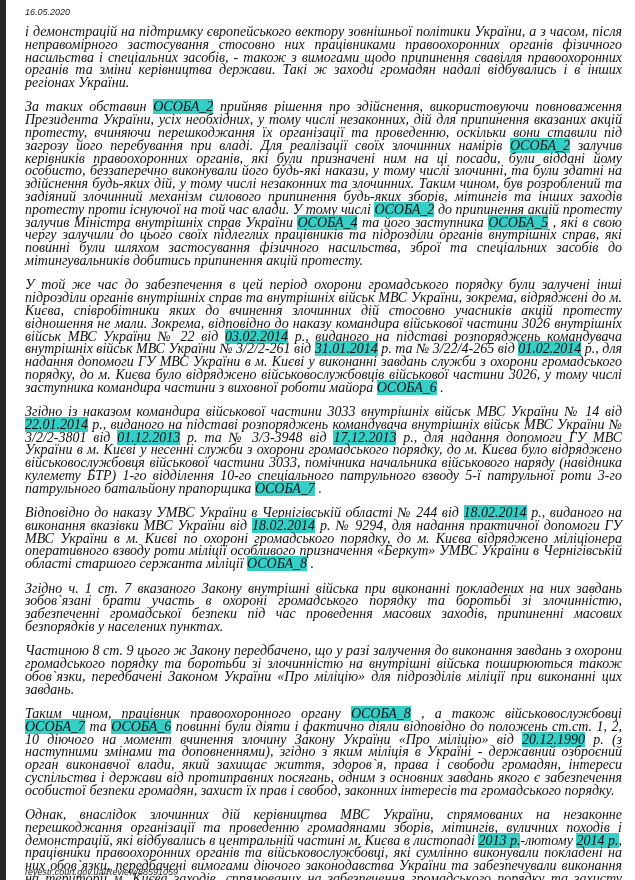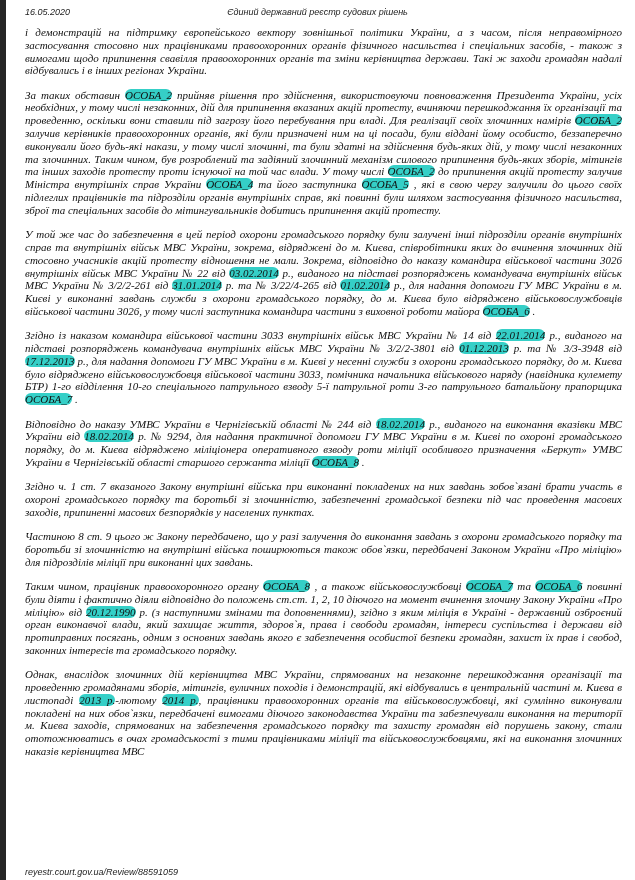--- a/index.html
+++ b/index.html
@@ -4,38 +4,37 @@
 <style>
   html,body{margin:0;padding:0;background:#e8e8e8;}
   .page{position:relative;width:635px;height:880px;background:#ffffff;overflow:hidden;
         font-family:"Liberation Serif",serif;font-style:italic;}
   .left-bar{position:absolute;left:0;top:0;width:6px;height:880px;background:#262626;}
   .header{position:absolute;top:7px;left:0;right:0;height:14px;
           font-family:"Liberation Sans",sans-serif;font-size:9px;color:#1c1c1c;}
   .header-date{position:absolute;left:25px;top:0;}
   .header-title{position:absolute;left:0;right:0;top:0;text-align:center;}
   .doc-body{position:absolute;top:26px;left:25px;width:597px;}
-  .para{margin:0 0 11.5px 0;text-align:justify;font-size:11px;line-height:12.8px;
+  .para{margin:0 0 11.5px 0;text-align:justify;font-size:14px;line-height:12.8px;
         color:#101010;text-justify:inter-word;}
   .para:last-child{margin-bottom:17px;}
-  .hl{background:var(--hl,#35cfc7);border-radius:6px;}
+  .hl{background:var(--hl,#35cfc7);}
   .footer{position:absolute;left:25px;width:597px;top:855px;
           font-family:"Liberation Sans",sans-serif;font-size:9px;color:#1c1c1c;}
   .footer-page{position:absolute;right:0;top:0;margin-top:34px;}
   .footer-url{position:absolute;left:0;top:12px;}
 </style>
 </head>
 <body>
 
 <div class="page">
   <div class="left-bar"></div>
 
   <div class="header">
     <span class="header-date">16.05.2020</span>
-    <span class="header-title">Єдиний державний реєстр судових рішень</span>
   </div>
 
   <div class="doc-body" id="doc-body">
       <p class="para"><span>і демонстрацій на підтримку європейського вектору зовнішньої політики України, а з часом, після неправомірного застосування стосовно них працівниками правоохоронних органів фізичного насильства і спеціальних засобів, - також з вимогами щодо припинення свавілля правоохоронних органів та зміни керівництва держави. Такі ж заходи громадян надалі відбувались і в інших регіонах України.</span></p>
       <p class="para"><span>За таких обставин </span><span class="hl">ОСОБА_2</span><span> прийняв рішення про здійснення, використовуючи повноваження Президента України, усіх необхідних, у тому числі незаконних, дій для припинення вказаних акцій протесту, вчиняючи перешкоджання їх організації та проведенню, оскільки вони ставили під загрозу його перебування при владі. Для реалізації своїх злочинних намірів </span><span class="hl">ОСОБА_2</span><span> залучив керівників правоохоронних органів, які були призначені ним на ці посади, були віддані йому особисто, беззаперечно виконували його будь-які накази, у тому числі злочинні, та були здатні на здійснення будь-яких дій, у тому числі незаконних та злочинних. Таким чином, був розроблений та задіяний злочинний механізм силового припинення будь-яких зборів, мітингів та інших заходів протесту проти існуючої на той час влади. У тому числі </span><span class="hl">ОСОБА_2</span><span> до припинення акцій протесту залучив Міністра внутрішніх справ України </span><span class="hl">ОСОБА_4</span><span> та його заступника </span><span class="hl">ОСОБА_5</span><span> , які в свою чергу залучили до цього своїх підлеглих працівників та підрозділи органів внутрішніх справ, які повинні були шляхом застосування фізичного насильства, зброї та спеціальних засобів до мітингувальників добитись припинення акцій протесту.</span></p>
       <p class="para"><span>У той же час до забезпечення в цей період охорони громадського порядку були залучені інші підрозділи органів внутрішніх справ та внутрішніх військ МВС України, зокрема, відряджені до м. Києва, співробітники яких до вчинення злочинних дій стосовно учасників акцій протесту відношення не мали. Зокрема, відповідно до наказу командира військової частини 3026 внутрішніх військ МВС України № 22 від </span><span class="hl">03.02.2014</span><span> р., виданого на підставі розпоряджень командувача внутрішніх військ МВС України № 3/2/2-261 від </span><span class="hl">31.01.2014</span><span> р. та № 3/22/4-265 від </span><span class="hl">01.02.2014</span><span> р., для надання допомоги ГУ МВС України в м. Києві у виконанні завдань служби з охорони громадського порядку, до м. Києва було відряджено військовослужбовців військової частини 3026, у тому числі заступника командира частини з виховної роботи майора </span><span class="hl">ОСОБА_6</span><span> .</span></p>
       <p class="para"><span>Згідно із наказом командира військової частини 3033 внутрішніх військ МВС України № 14 від </span><span class="hl">22.01.2014</span><span> р., виданого на підставі розпоряджень командувача внутрішніх військ МВС України № 3/2/2-3801 від </span><span class="hl">01.12.2013</span><span> р. та № 3/3-3948 від </span><span class="hl">17.12.2013</span><span> р., для надання допомоги ГУ МВС України в м. Києві у несенні служби з охорони громадського порядку, до м. Києва було відряджено військовослужбовця військової частини 3033, помічника начальника військового наряду (навідника кулемету БТР) 1-го відділення 10-го спеціального патрульного взводу 5-ї патрульної роти 3-го патрульного батальйону прапорщика </span><span class="hl">ОСОБА_7</span><span> .</span></p>
       <p class="para"><span>Відповідно до наказу УМВС України в Чернігівській області № 244 від </span><span class="hl">18.02.2014</span><span> р., виданого на виконання вказівки МВС України від </span><span class="hl">18.02.2014</span><span> р. № 9294, для надання практичної допомоги ГУ МВС України в м. Києві по охороні громадського порядку, до м. Києва відряджено міліціонера оперативного взводу роти міліції особливого призначення «Беркут» УМВС України в Чернігівській області старшого сержанта міліції </span><span class="hl">ОСОБА_8</span><span> .</span></p>
       <p class="para"><span>Згідно ч. 1 ст. 7 вказаного Закону внутрішні війська при виконанні покладених на них завдань зобов`язані брати участь в охороні громадського порядку та боротьбі зі злочинністю, забезпеченні громадської безпеки під час проведення масових заходів, припиненні масових безпорядків у населених пунктах.</span></p>
       <p class="para"><span>Частиною 8 ст. 9 цього ж Закону передбачено, що у разі залучення до виконання завдань з охорони громадського порядку та боротьби зі злочинністю на внутрішні війська поширюються також обов`язки, передбачені Законом України «Про міліцію» для підрозділів міліції при виконанні цих завдань.</span></p>

